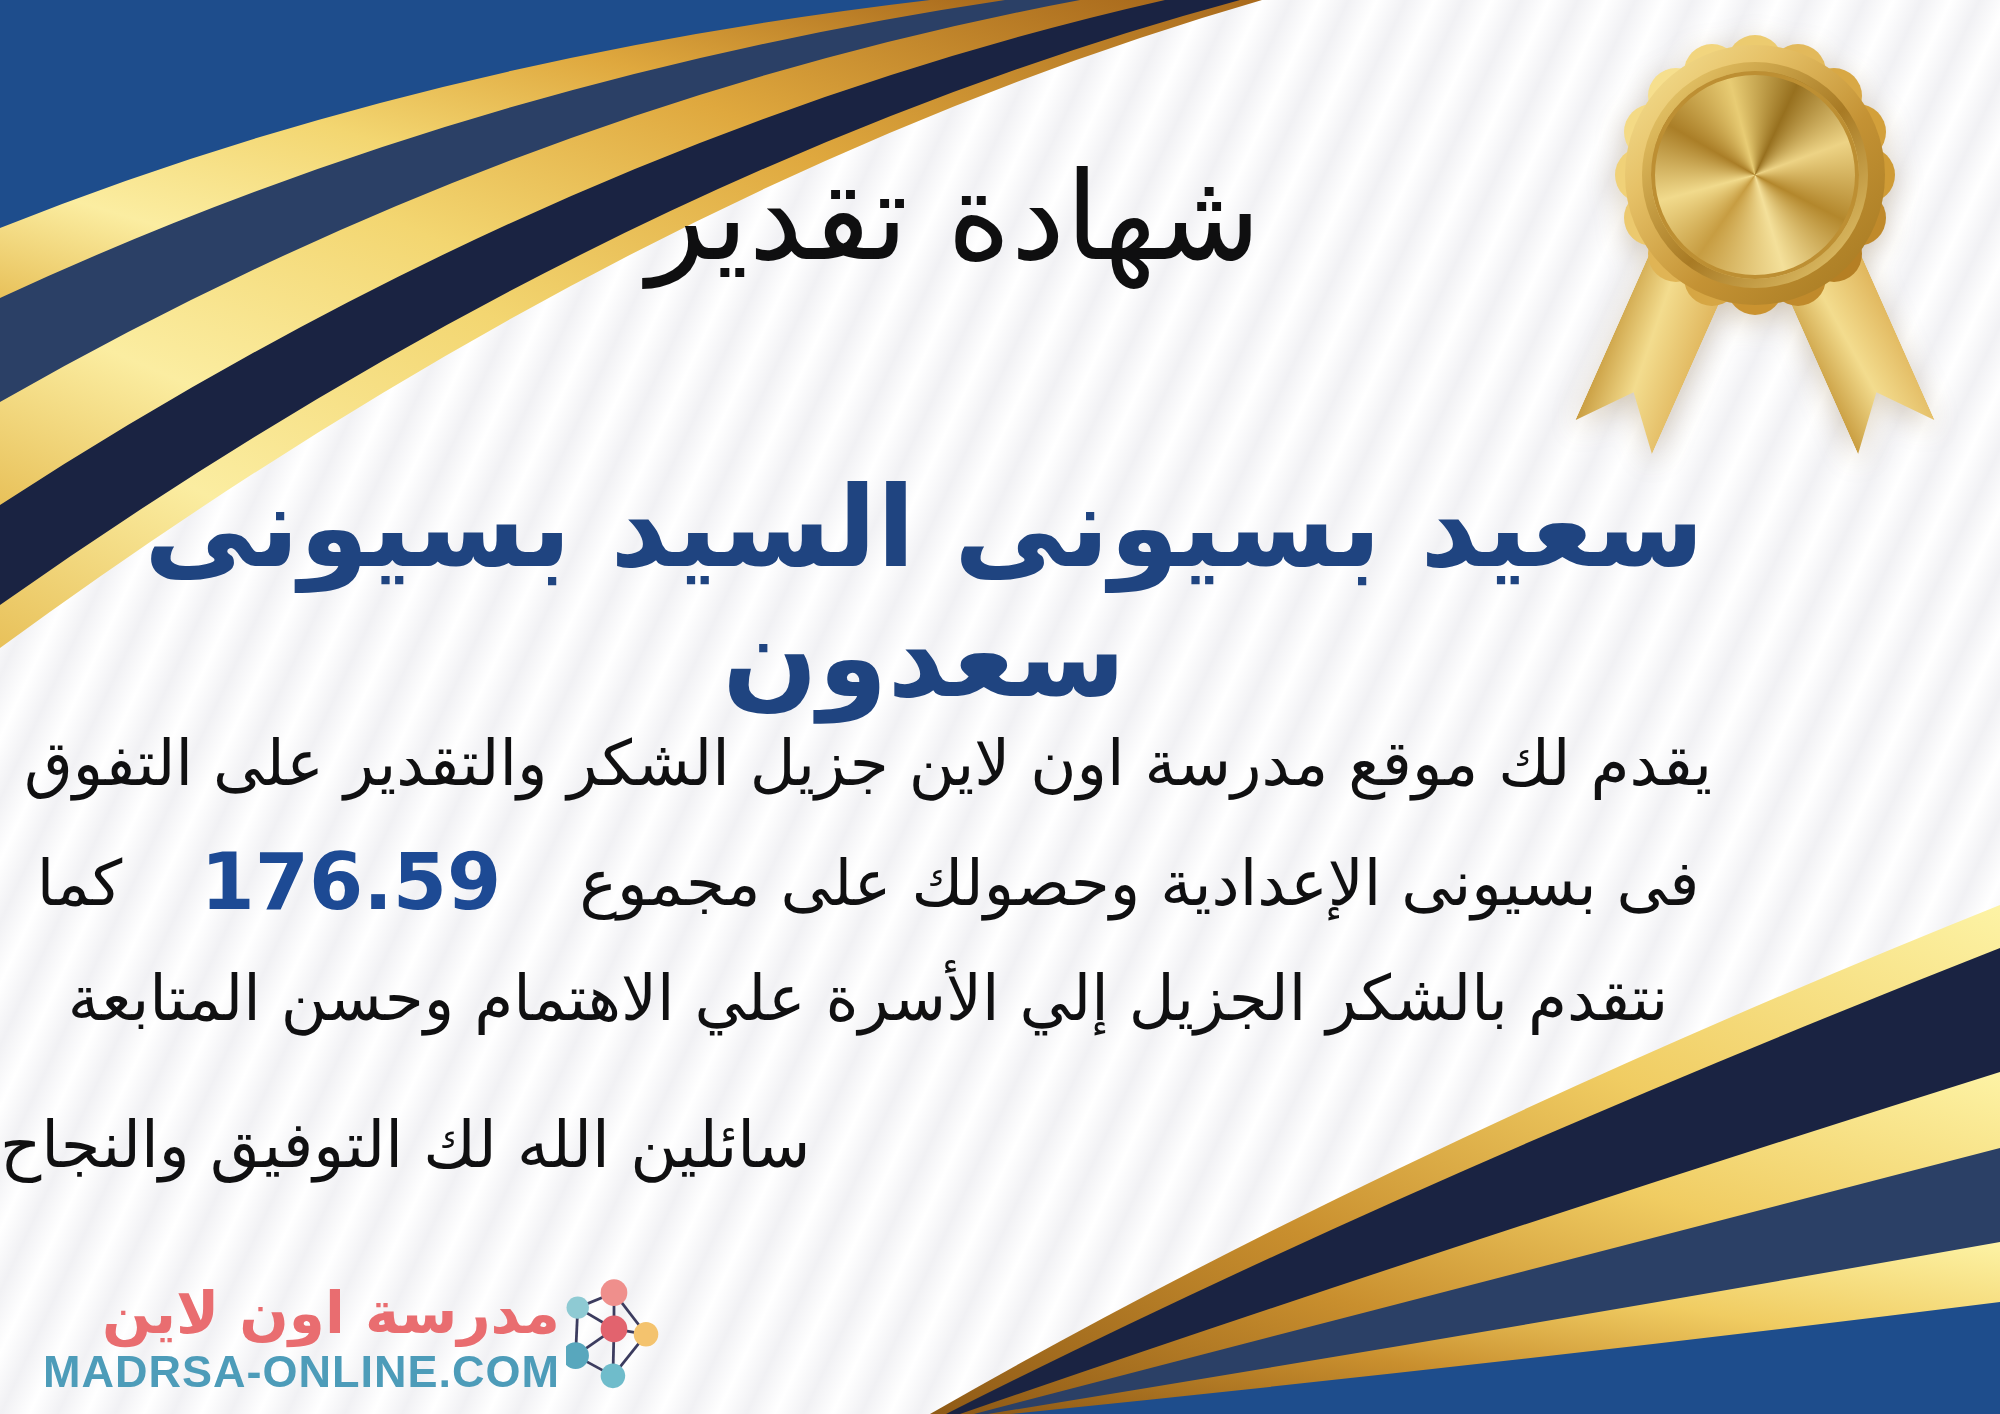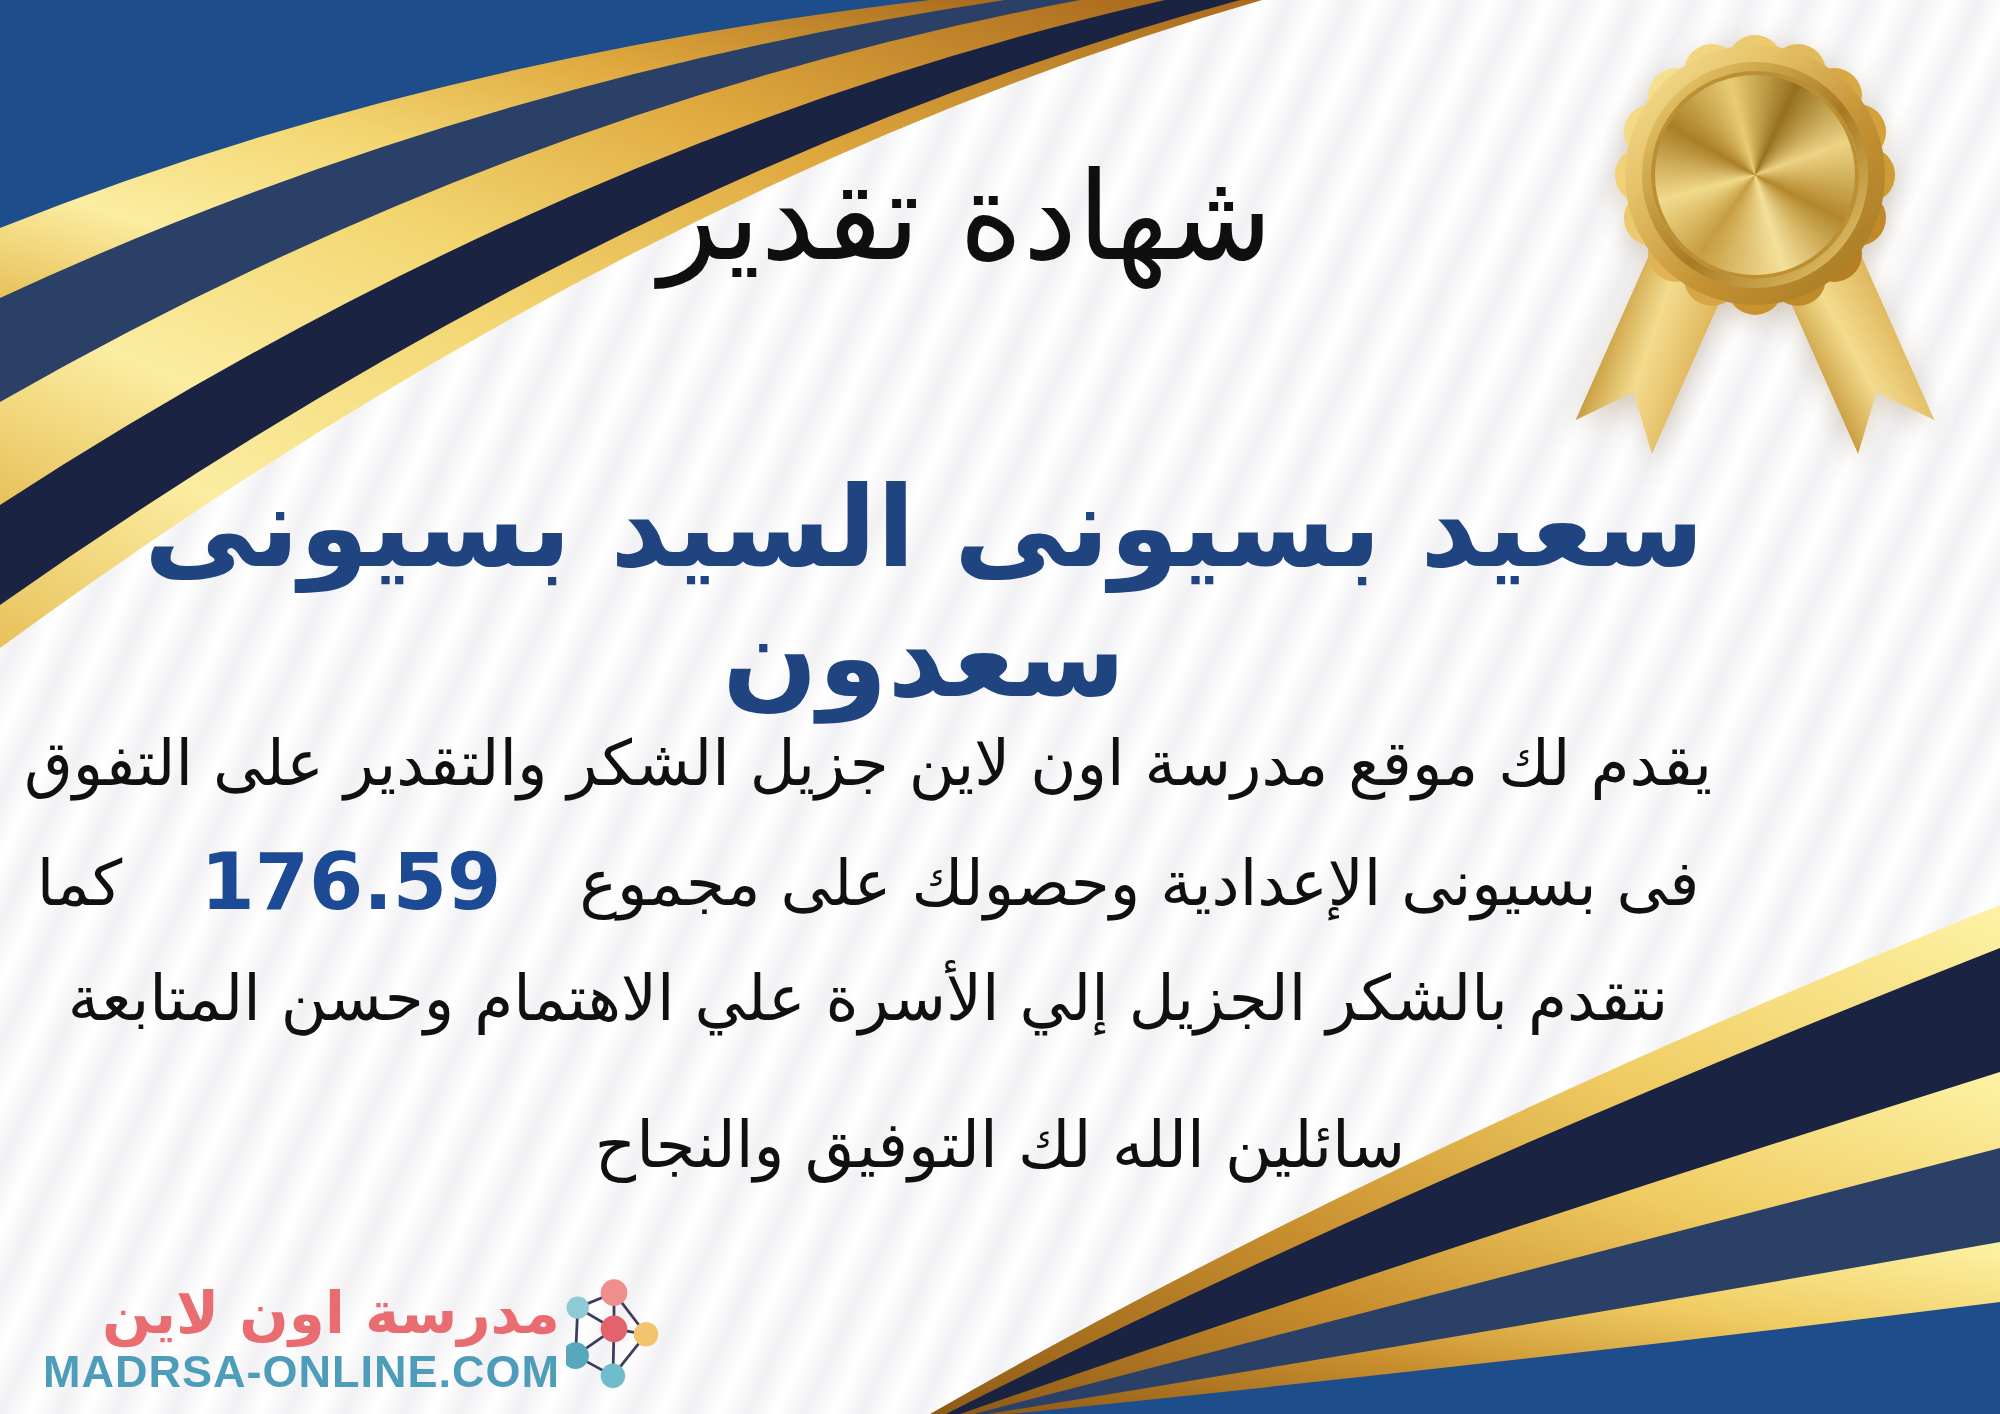--- a/index.html
+++ b/index.html
@@ -6,37 +6,37 @@
   .canvas{
     position:relative;width:2000px;height:1414px;overflow:hidden;
     background-color:#ffffff;
     background-image:repeating-linear-gradient(115deg,#ffffff 0px,#f1f1f4 26px,#ffffff 52px);
     font-family:"DejaVu Sans",sans-serif;
   }
   .decor{position:absolute;inset:0;pointer-events:none;}
 
   
   .title{
-    position:absolute;top:146px;left:16px;width:1900px;text-align:center;
+    position:absolute;top:146px;left:4px;width:1900px;text-align:center;
     font-size:122px;color:#0f0f10;letter-spacing:-2px;
   }
   .recipient{
     position:absolute;top:462px;left:0;width:1848px;text-align:center;
     font-size:112px;font-weight:bold;color:#1f4480;
   }
   .body-text{
     position:absolute;top:706px;left:0;width:1736px;text-align:center;
     font-size:63px;line-height:115px;color:#101011;
   }
   .score{
     font-size:78px;font-weight:bold;color:#1d4a94;margin:0 58px;
     display:inline-block;transform:translateY(4px);
   }
   .closing{
-    position:absolute;top:1108px;left:0;width:2000px;text-align:center;
+    position:absolute;top:1108px;left:0;width:2000px;text-align:left;
     font-size:64px;color:#101011;
   }
 
   
   .medal{position:absolute;left:1605px;top:28px;width:300px;height:412px;
          filter:drop-shadow(0 8px 14px rgba(120,80,10,.25));}
   .ribbon{position:absolute;top:222px;width:84px;height:205px;
     background:linear-gradient(85deg,#c99d40,#f3dc8e 45%,#dfb45a);
     clip-path:polygon(0 0,100% 0,100% 100%,50% 76%,0 100%);}
   .ribbon-left{left:50px;transform:rotate(24deg);transform-origin:50% 0;}

